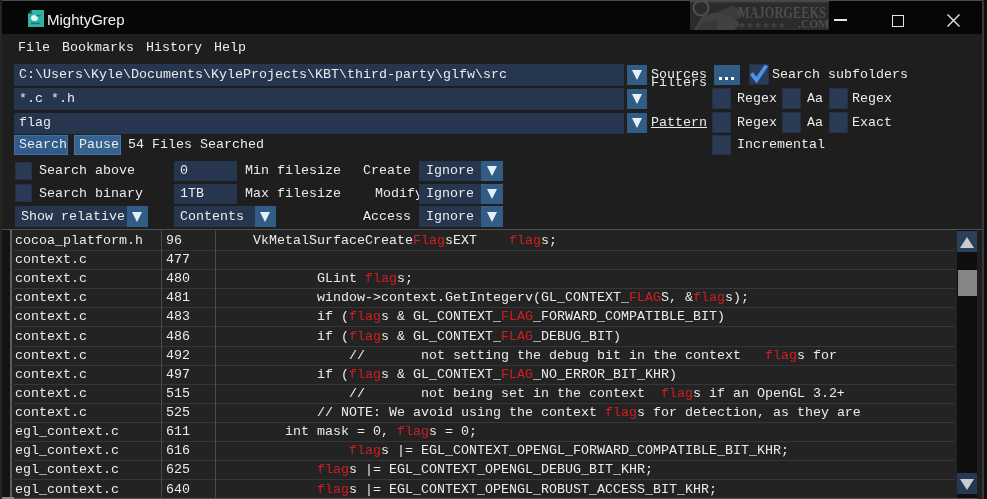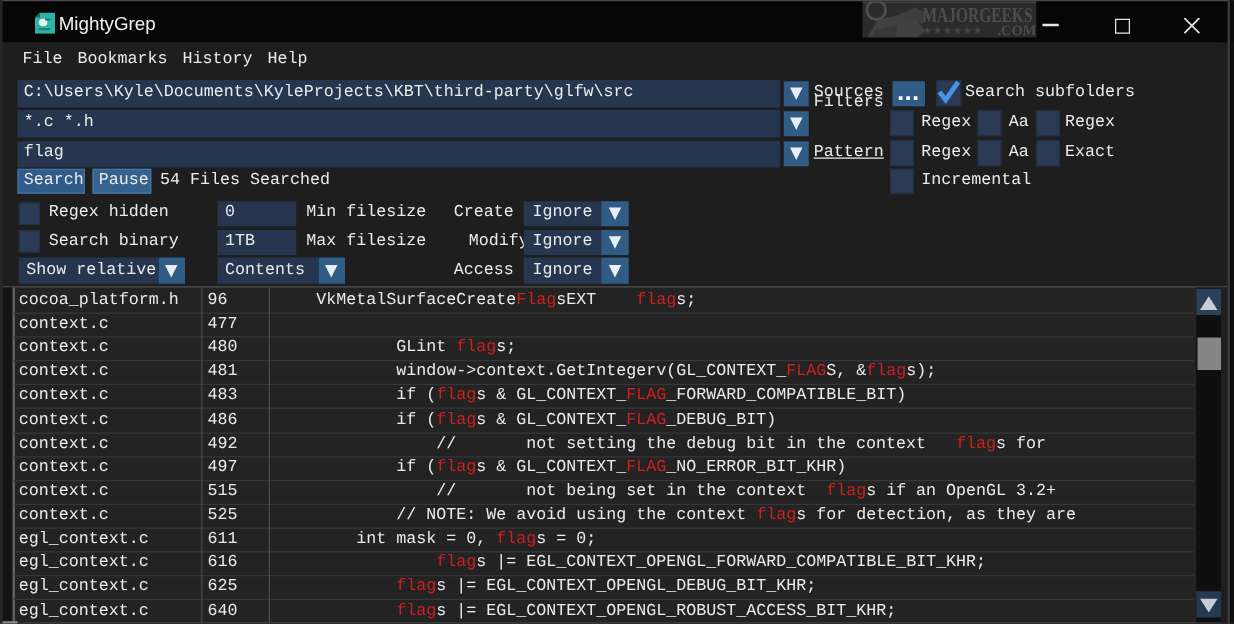--- a/index.html
+++ b/index.html
@@ -98,21 +98,21 @@
 
 <div class="abs" style="left:14px;top:135px;width:54px;height:20px;background:#2f5c8b;border:1px solid #46709c;box-sizing:border-box;"></div>
 <div class="lbl" style="left:19px;top:134px;line-height:21px;">Search</div>
 <div class="abs" style="left:74px;top:135px;width:47px;height:20px;background:#35638f;border:1px solid #4b76a1;box-sizing:border-box;"></div>
 <div class="lbl" style="left:79px;top:134px;line-height:21px;">Pause</div>
 <div class="lbl" style="left:128px;top:134px;line-height:21px;">54 Files Searched</div>
 <div class="cb" style="left:712px;top:135px;width:19px;height:20px;"></div>
 <div class="lbl" style="left:737px;top:134px;line-height:21px;">Incremental</div>
 
 <div class="cb" style="left:15px;top:162px;width:17px;height:18px;"></div>
-<div class="lbl" style="left:39px;top:160px;">Regex hidden</div>
+<div class="lbl" style="left:39px;top:160px;">Search above</div>
 <div class="abs navy" style="left:174px;top:161px;width:63px;height:20px;"></div>
 <div class="lbl" style="left:180px;top:160px;">0</div>
 <div class="lbl" style="left:245px;top:160px;">Min filesize</div>
 <div class="lbl" style="left:363px;top:160px;">Create</div>
 <div class="abs navy" style="left:419px;top:161px;width:62px;height:20px;"></div>
 <div class="lbl" style="left:426px;top:160px;">Ignore</div>
 <div class="abs blue" style="left:481px;top:161px;width:22px;height:20px;"></div>
 <div class="tri-d" style="left:486.5px;top:166px;"></div>
 
 <div class="cb" style="left:15px;top:184px;width:17px;height:18px;"></div>

